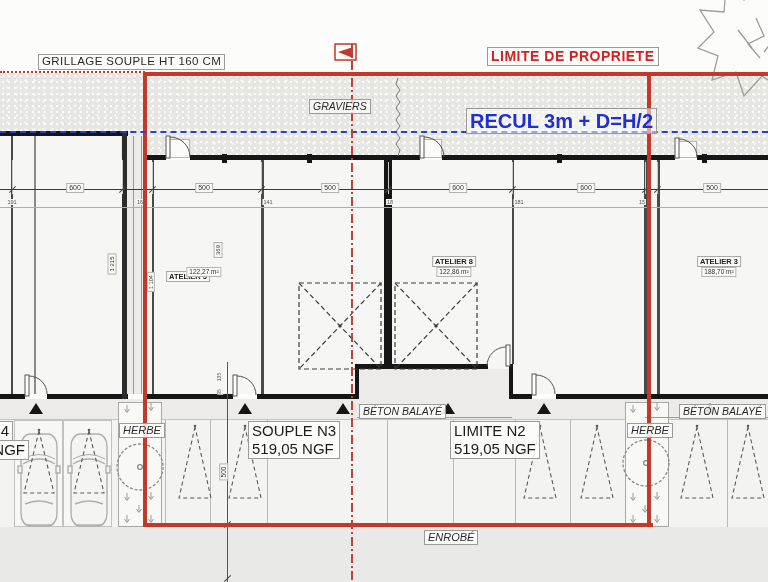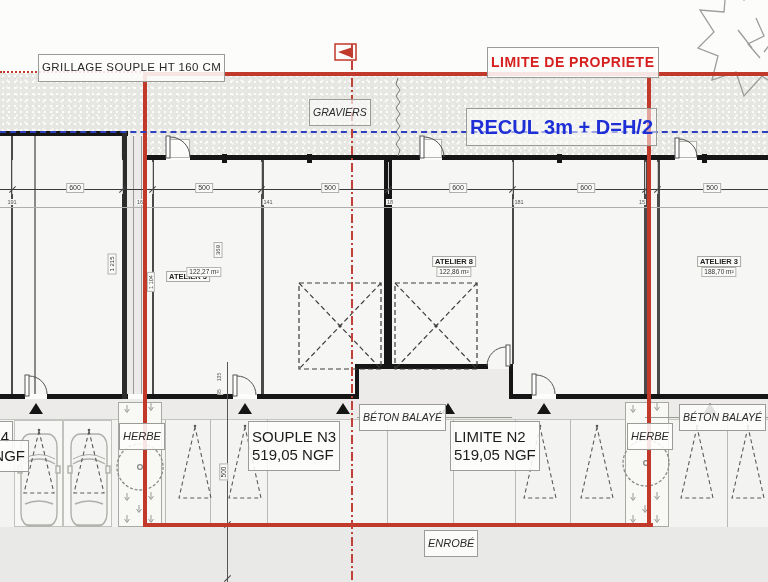--- a/index.html
+++ b/index.html
@@ -29,21 +29,21 @@
   .centerline{background:repeating-linear-gradient(to bottom,
       #c04137 0 9px,transparent 9px 12px,#c04137 12px 14px,transparent 14px 17px);}
   .dimline{background:#3a3a3a;}
   .dimline2{background:#adadab;}
   .tick{width:9px;height:1px;background:#444;transform:rotate(-45deg);}
   .ext{width:1px;background:#c9c9c7;}
   .pline{width:1px;background:#b9b9b6;}
   .threshold{background:#fbfbfa;border:1px solid #b5b5b2;}
   
   .lbl{position:absolute;white-space:nowrap;background:rgba(253,253,252,.88);
-       border:1px solid #9b9b98;color:#2a2a2a;padding:6px 3px;line-height:1.2;}
+       border:1px solid #9b9b98;color:#2a2a2a;padding:0 3px;line-height:1.2;}
   .it{font-style:italic;}
   .dim{position:absolute;font-size:7px;background:#fafaf8;border:1px solid #b0b0ad;
        color:#333;padding:0 2px;transform:translateX(-50%);line-height:1.2;white-space:nowrap;}
   .dimm{position:absolute;font-size:5.5px;color:#555;transform:translateX(-50%);
         background:#f5f5f3;padding:0 1px;line-height:1.1;white-space:nowrap;}
   .dimv{position:absolute;font-size:6px;background:#fafaf8;border:1px solid #b0b0ad;
         color:#333;padding:0 2px;transform:translate(-50%,-50%) rotate(-90deg);
         line-height:1.15;white-space:nowrap;}
   .dimvs{position:absolute;font-size:5px;color:#555;background:#f5f5f3;
         transform:translate(-50%,-50%) rotate(-90deg);line-height:1.1;white-space:nowrap;}

